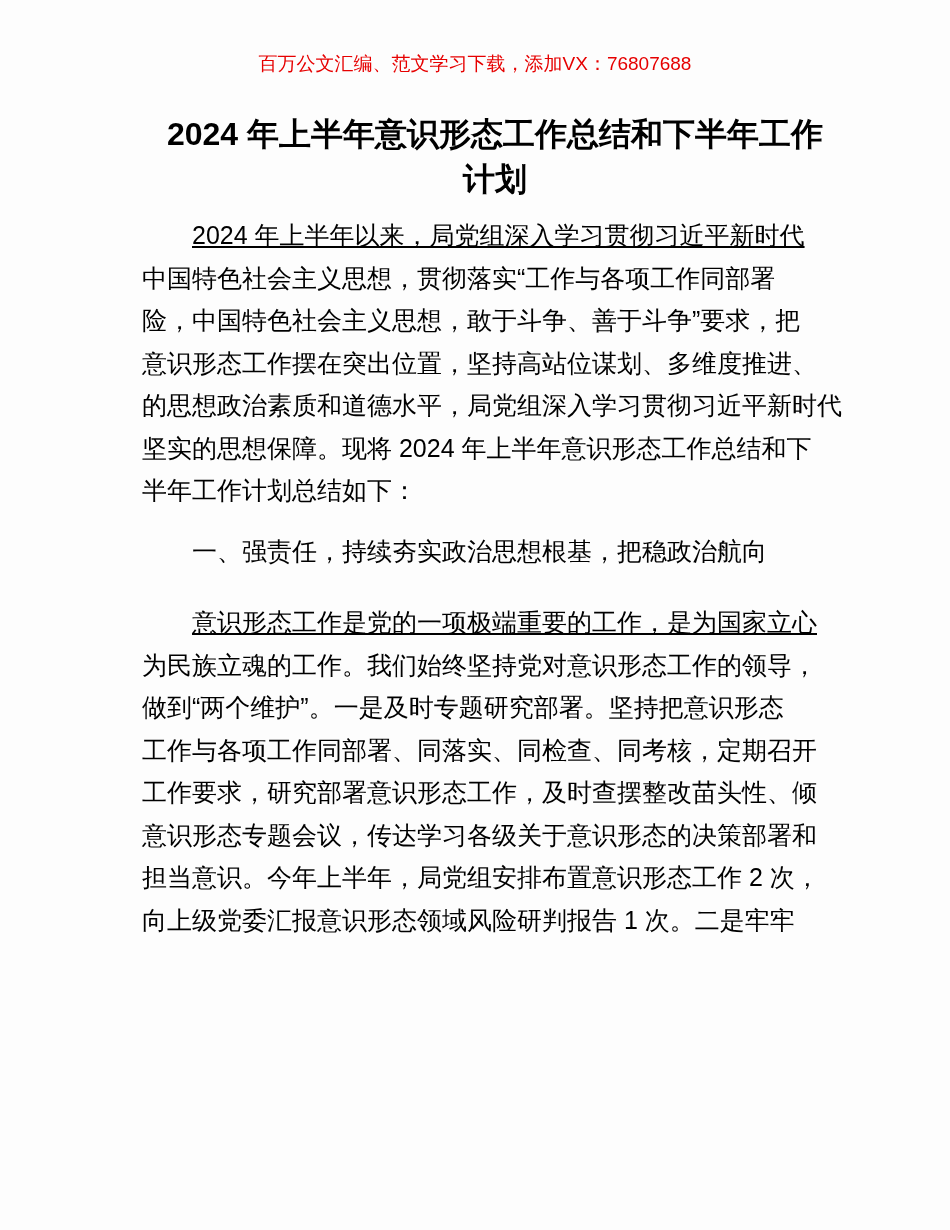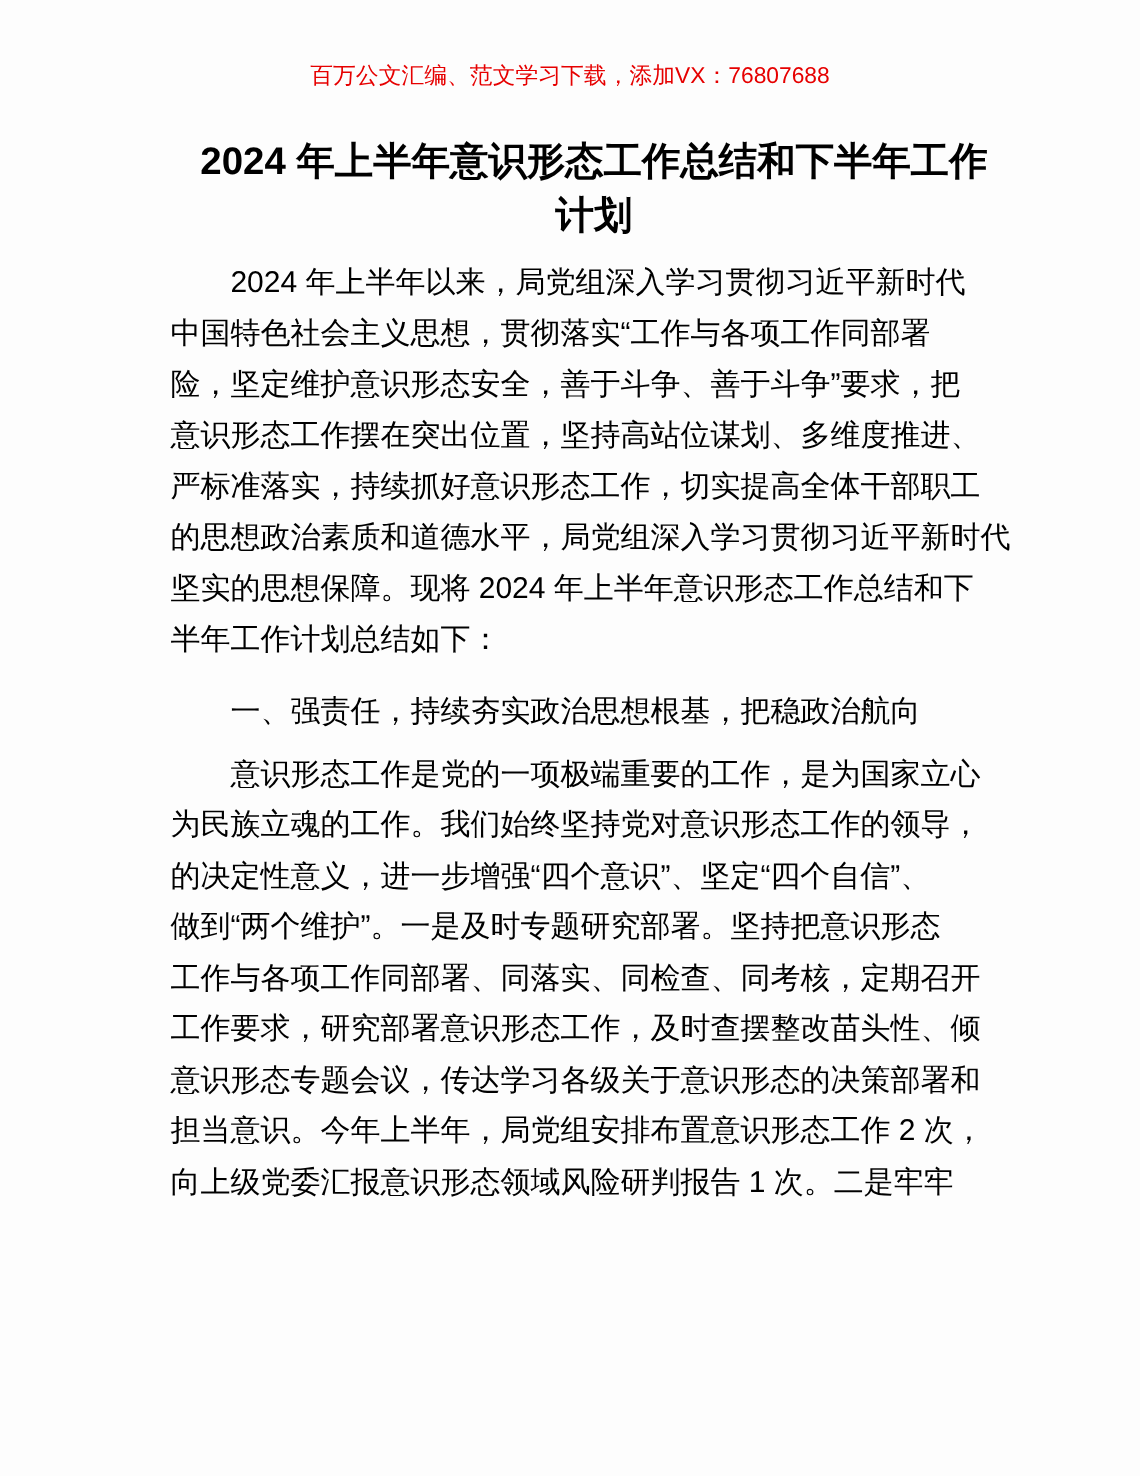--- a/index.html
+++ b/index.html
@@ -31,24 +31,24 @@
     color: #000000;
     padding-left: 40px;
   }
   .doc-body {
     margin: 12px 130px 0 142px;
     font-size: 25px;
     line-height: 42.5px;
   }
   .para { margin: 0; }
   .line { white-space: nowrap; }
-  .first { text-indent: 50px; }
+  .first { text-indent: 50px; text-decoration: underline; }
   .heading {
     margin-top: 18px;
-    margin-bottom: 9px;
+    margin-bottom: 29px;
     white-space: nowrap;
     text-indent: 50px;
   }
 </style>
 </head>
 <body>
 
 <div class="page">
 
   <div class="notice">百万公文汇编、范文学习下载，添加VX：76807688</div>
@@ -56,34 +56,32 @@
   <div class="title">
     <div class="line">2024 年上半年意识形态工作总结和下半年工作</div>
     <div class="line">计划</div>
   </div>
 
   <div class="doc-body">
 
     <div class="para">
       <div class="line first">2024 年上半年以来，局党组深入学习贯彻习近平新时代</div>
       <div class="line">中国特色社会主义思想，贯彻落实“工作与各项工作同部署</div>
-      <div class="line">险，坚定维护意识形态安全，善于斗争、善于斗争”要求，把</div>
+      <div class="line">险，中国特色社会主义思想，敢于斗争、善于斗争”要求，把</div>
       <div class="line">意识形态工作摆在突出位置，坚持高站位谋划、多维度推进、</div>
-      <div class="line">严标准落实，持续抓好意识形态工作，切实提高全体干部职工</div>
       <div class="line">的思想政治素质和道德水平，局党组深入学习贯彻习近平新时代</div>
       <div class="line">坚实的思想保障。现将 2024 年上半年意识形态工作总结和下</div>
       <div class="line">半年工作计划总结如下：</div>
     </div>
 
     <div class="heading">一、强责任，持续夯实政治思想根基，把稳政治航向</div>
 
     <div class="para">
       <div class="line first">意识形态工作是党的一项极端重要的工作，是为国家立心</div>
       <div class="line">为民族立魂的工作。我们始终坚持党对意识形态工作的领导，</div>
-      <div class="line">的决定性意义，进一步增强“四个意识”、坚定“四个自信”、</div>
       <div class="line">做到“两个维护”。一是及时专题研究部署。坚持把意识形态</div>
       <div class="line">工作与各项工作同部署、同落实、同检查、同考核，定期召开</div>
       <div class="line">工作要求，研究部署意识形态工作，及时查摆整改苗头性、倾</div>
       <div class="line">意识形态专题会议，传达学习各级关于意识形态的决策部署和</div>
       <div class="line">担当意识。今年上半年，局党组安排布置意识形态工作 2 次，</div>
       <div class="line">向上级党委汇报意识形态领域风险研判报告 1 次。二是牢牢</div>
     </div>
 
   </div>
 </div>

